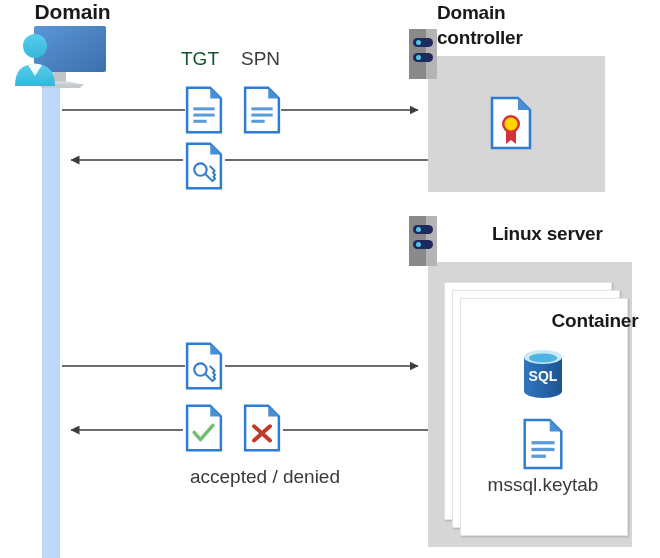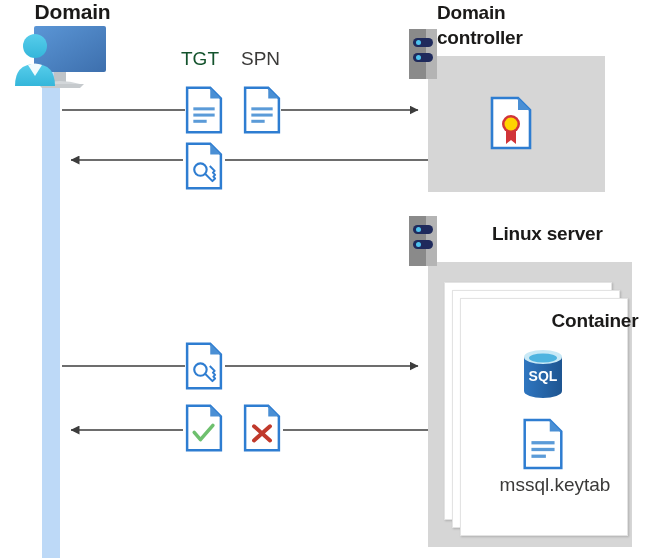--- a/index.html
+++ b/index.html
@@ -45,21 +45,21 @@
 
   
   .card{position:absolute;background:#ffffff;border:1px solid #e3e3e3;
         box-shadow:1px 1px 2px rgba(0,0,0,0.18);}
   #card-back{left:444px;top:282px;width:166px;height:236px;}
   #card-mid{left:452px;top:290px;width:166px;height:236px;}
   #card-front{left:460px;top:298px;width:166px;height:236px;}
   #container-title{left:464px;top:310px;width:166px;text-align:center;font-size:19px;padding-left:48px;}
   #sql-icon{left:521px;top:348px;width:44px;height:52px;}
   #keytab-icon{left:522px;top:418px;width:42px;height:52px;}
-  #keytab-label{left:460px;top:474px;width:166px;text-align:center;font-size:19px;color:#3b3a39;padding-left:12px;}
+  #keytab-label{left:460px;top:474px;width:166px;text-align:center;font-size:19px;color:#3b3a39;}
 
   
   #tgt-label{left:181px;top:48px;font-size:19px;color:#14532d;}
   #spn-label{left:241px;top:48px;font-size:19px;color:#3b3a39;}
   #accepted-denied-label{left:140px;top:466px;width:250px;text-align:center;font-size:19px;color:#3b3a39;}
 
   
   .doc-ico{position:absolute;}
   #doc-tgt{left:185px;top:86px;width:38px;height:48px;}
   #doc-spn{left:243px;top:86px;width:38px;height:48px;}
@@ -190,20 +190,21 @@
     <path d="M28 2 l12 12 h-12 z" fill="#4a8fd4"></path>
     <rect x="9" y="24" width="24" height="3.4" fill="#5b9bd8"></rect>
     <rect x="9" y="31" width="24" height="3.4" fill="#5b9bd8"></rect>
     <rect x="9" y="38" width="15" height="3.4" fill="#5b9bd8"></rect>
   </svg>
 
   <div class="abs" id="keytab-label">mssql.keytab</div>
 
   <div class="abs" id="tgt-label">TGT</div>
   <div class="abs" id="spn-label">SPN</div>
+  <div class="abs" id="accepted-denied-label">accepted / denied</div>
 
   <svg class="doc-ico" id="doc-tgt" viewBox="0 0 42 54">
     <path d="M2 2 h26 l12 12 v38 h-38 z" fill="#ffffff" stroke="#2e7dd1" stroke-width="2.8"></path>
     <path d="M28 2 l12 12 h-12 z" fill="#4a8fd4"></path>
     <rect x="9" y="24" width="24" height="3.4" fill="#5b9bd8"></rect>
     <rect x="9" y="31" width="24" height="3.4" fill="#5b9bd8"></rect>
     <rect x="9" y="38" width="15" height="3.4" fill="#5b9bd8"></rect>
   </svg>
 
   <svg class="doc-ico" id="doc-spn" viewBox="0 0 42 54">

